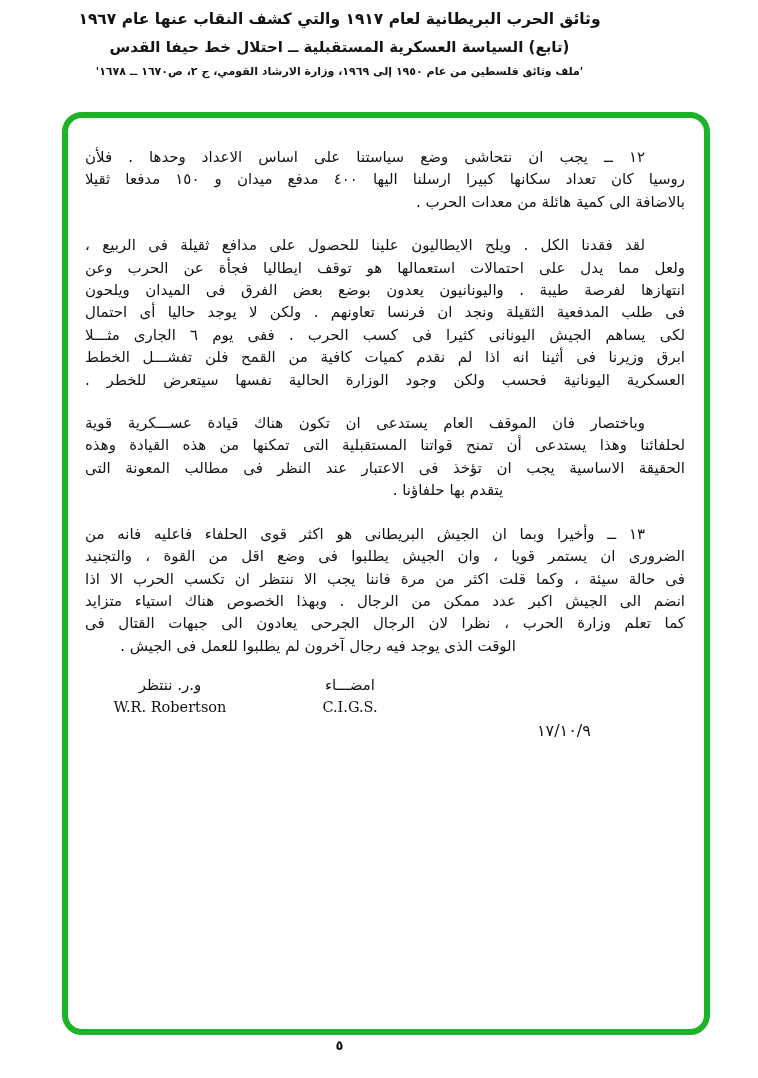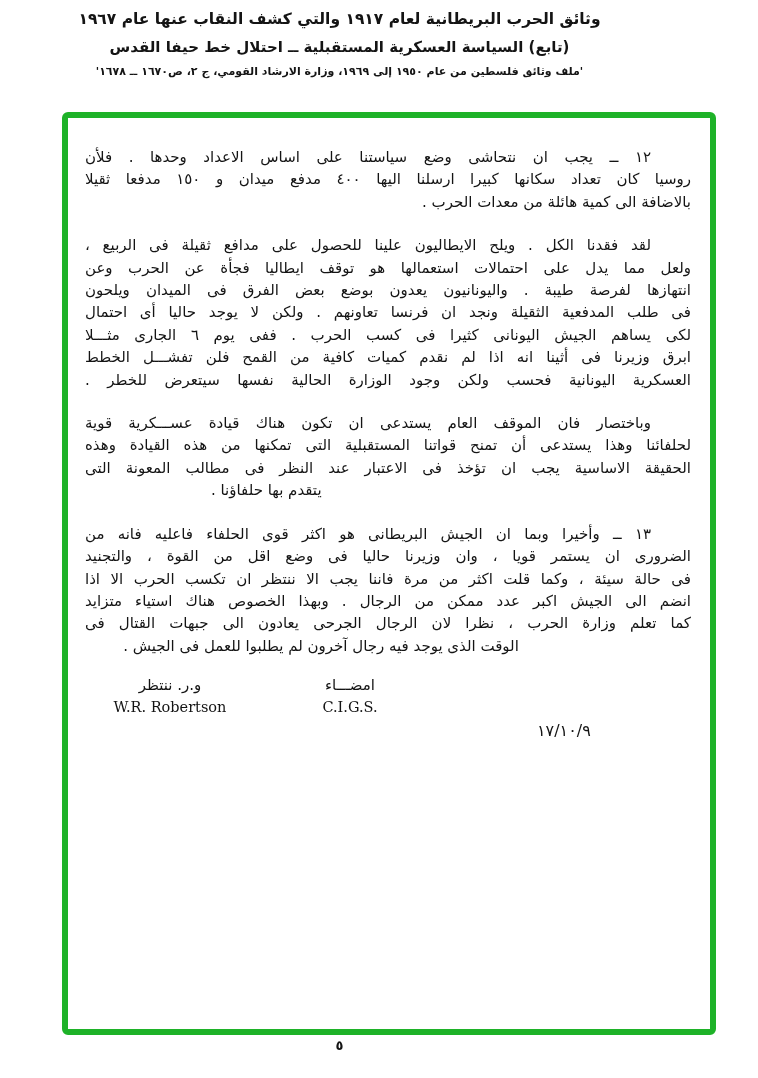--- a/index.html
+++ b/index.html
@@ -20,37 +20,36 @@
   .header .h1 { font-size: 15.5px; font-weight: bold; line-height: 1.0; margin-bottom: 12px; }
   .header .h2 { font-size: 15px;   font-weight: bold; line-height: 1.0; margin-bottom: 11px; }
   .header .h3 { font-size: 11px;   font-weight: bold; line-height: 1.0; }
 
   
   .doc-box {
     position: absolute;
     left: 62px; top: 112px;
     width: 636px; height: 911px;
     border: 6px solid #0369a1;
-    border-radius: 6px;
+    border-radius: 20px;
     background: #ffffff;
-    padding-left: 6px;
   }
   .text-area {
     position: absolute;
     top: 28px; left: 17px; right: 19px;
     direction: rtl;
     font-size: 15px;
     line-height: 22.4px;
     letter-spacing: 0;
   }
   .para { margin: 0 0 21px 0; }
   .line { width: 100%; }
   .j { text-align: justify; text-align-last: justify; }
   .l { text-align: right; }
-  .cr { text-align: left; padding-left: 126px; box-sizing: border-box; } 
+  .cr { text-align: center; padding-left: 126px; box-sizing: border-box; } 
   .cl { text-align: center; padding-right: 134px; box-sizing: border-box; } 
   .indent { padding-right: 40px; box-sizing: border-box; }
 
   
   .sig-block { position: relative; height: 80px; margin-top: 12px; direction: rtl; }
   .sig-col { position: absolute; top: 0; text-align: center; line-height: 1.0; }
   .sig-col-right { left: 200px; width: 130px; }
   .sig-col-left  { left: 10px;  width: 150px; }
   .sig-ar { font-size: 15px; margin-bottom: 7px; }
   .sig-en { font-family: "DejaVu Serif", "Liberation Serif", serif; font-size: 14.5px; direction: ltr; }
@@ -94,21 +93,21 @@
 
       <div class="para">
         <div class="line j indent">وباختصار فان الموقف العام يستدعى ان تكون هناك قيادة عســـكرية قوية</div>
         <div class="line j">لحلفائنا وهذا يستدعى أن تمنح قواتنا المستقبلية التى تمكنها من هذه القيادة وهذه</div>
         <div class="line j">الحقيقة الاساسية يجب ان تؤخذ فى الاعتبار عند النظر فى مطالب المعونة التى</div>
         <div class="line cr">يتقدم بها حلفاؤنا .</div>
       </div>
 
       <div class="para">
         <div class="line j indent">١٣ ــ وأخيرا وبما ان الجيش البريطانى هو اكثر قوى الحلفاء فاعليه فانه من</div>
-        <div class="line j">الضرورى ان يستمر قويا ، وان وزيرنا حاليا فى وضع اقل من القوة ، والتجنيد</div>
+        <div class="line j">الضرورى ان يستمر قويا ، وان الجيش يطلبوا فى وضع اقل من القوة ، والتجنيد</div>
         <div class="line j">فى حالة سيئة ، وكما قلت اكثر من مرة فاننا يجب الا ننتظر ان تكسب الحرب الا اذا</div>
         <div class="line j">انضم الى الجيش اكبر عدد ممكن من الرجال . وبهذا الخصوص هناك استياء متزايد</div>
         <div class="line j">كما تعلم وزارة الحرب ، نظرا لان الرجال الجرحى يعادون الى جبهات القتال فى</div>
         <div class="line cl">الوقت الذى يوجد فيه رجال آخرون لم يطلبوا للعمل فى الجيش .</div>
       </div>
 
       <div class="sig-block">
         <div class="sig-col sig-col-right">
           <div class="sig-ar">امضـــاء</div>
           <div class="sig-en">C.I.G.S.</div>

